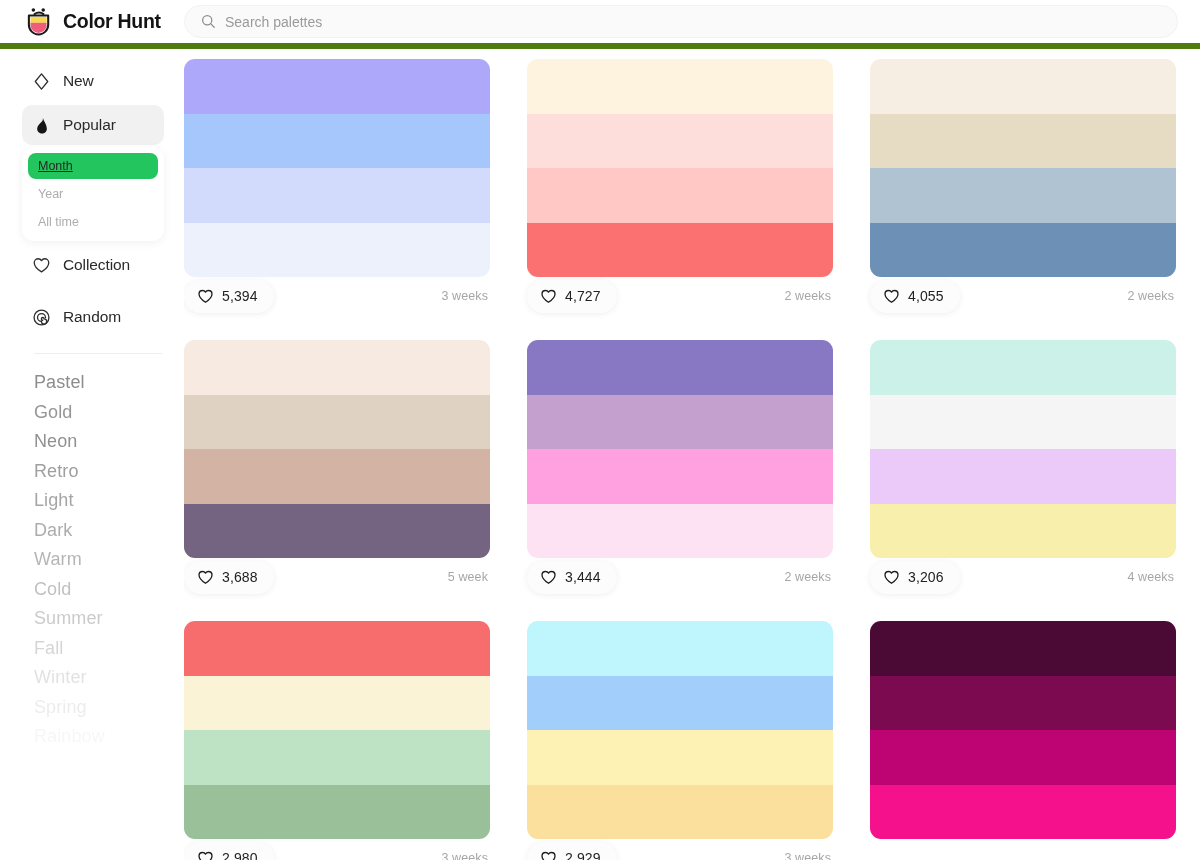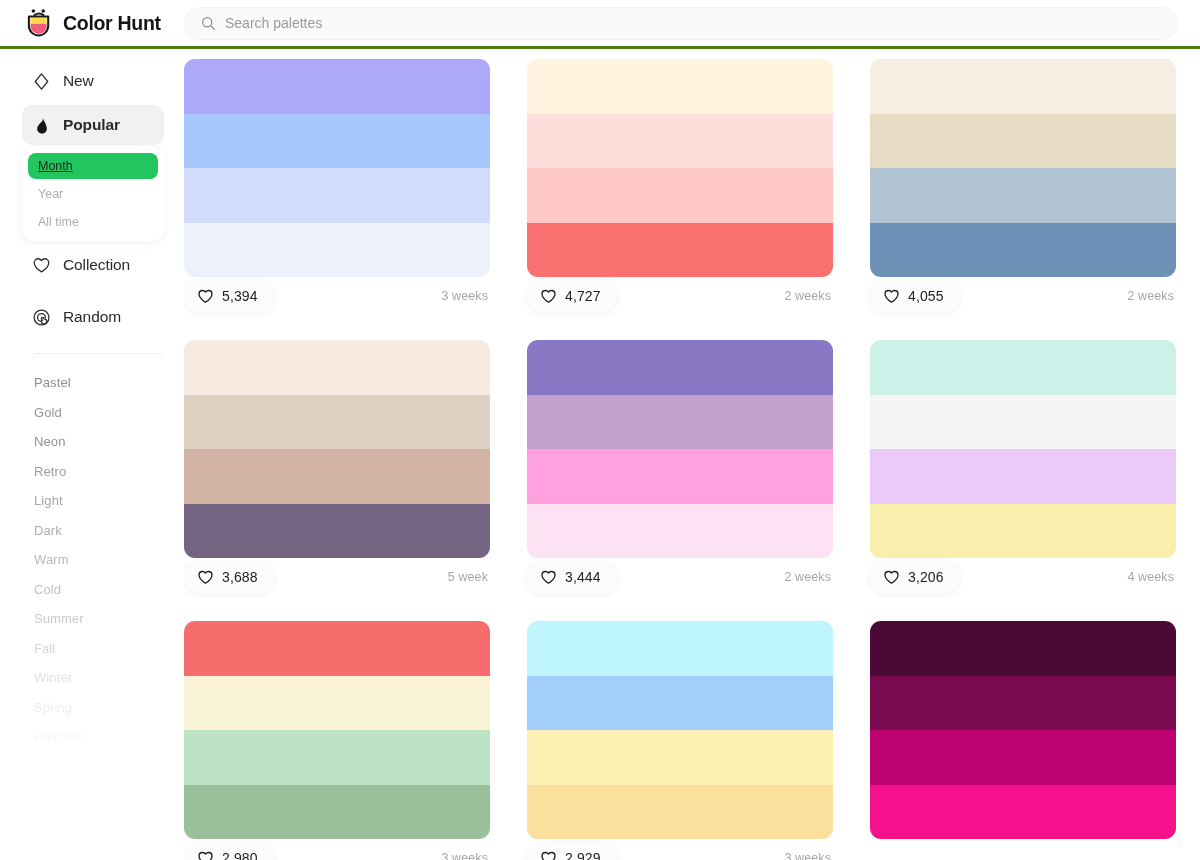--- a/index.html
+++ b/index.html
@@ -14,21 +14,21 @@
     color: #1c1c1c;
     -webkit-font-smoothing: antialiased;
   }
 
   
   .header {
     height: 49px;
     width: 1200px;
     display: flex;
     align-items: center;
-    border-bottom: 3px solid #4d7c0f;
+    border-bottom: 6px solid #4d7c0f;
     background: #fff;
     position: relative;
   }
 
   .brand {
     display: flex;
     align-items: center;
     gap: 9px;
     width: 184px;
     padding-left: 24px;
@@ -101,21 +101,21 @@
     border-radius: 10px;
     cursor: pointer;
   }
 
   .nav-item .nav-label {
     font-size: 15.5px;
     color: #2a2a2a;
     letter-spacing: -0.1px;
   }
 
-  .nav-item.active { background: #f1f1f1; font-weight: bold; }
+  .nav-item.active { background: #f1f1f1; }
 
   .nav-icon { width: 19px; height: 19px; flex: none; display: block; }
 
   
   .sub-panel {
     margin: -2px 20px 0 22px;
     background: #ffffff;
     border-radius: 12px;
     box-shadow: 0 2px 10px rgba(0,0,0,0.06);
     padding: 6px;
@@ -139,21 +139,21 @@
 
   .divider {
     height: 1px;
     background: #ededed;
     margin: 16px 22px 14px 34px;
   }
 
   .tag-list { padding: 0 0 0 34px; }
 
   .tag-item {
-    font-size: 13px;
+    font-size: 18px;
     color: #8d8d8d;
     height: 29.5px;
     display: flex;
     align-items: center;
     cursor: pointer;
     letter-spacing: 0.1px;
   }
 
   
   .main {

